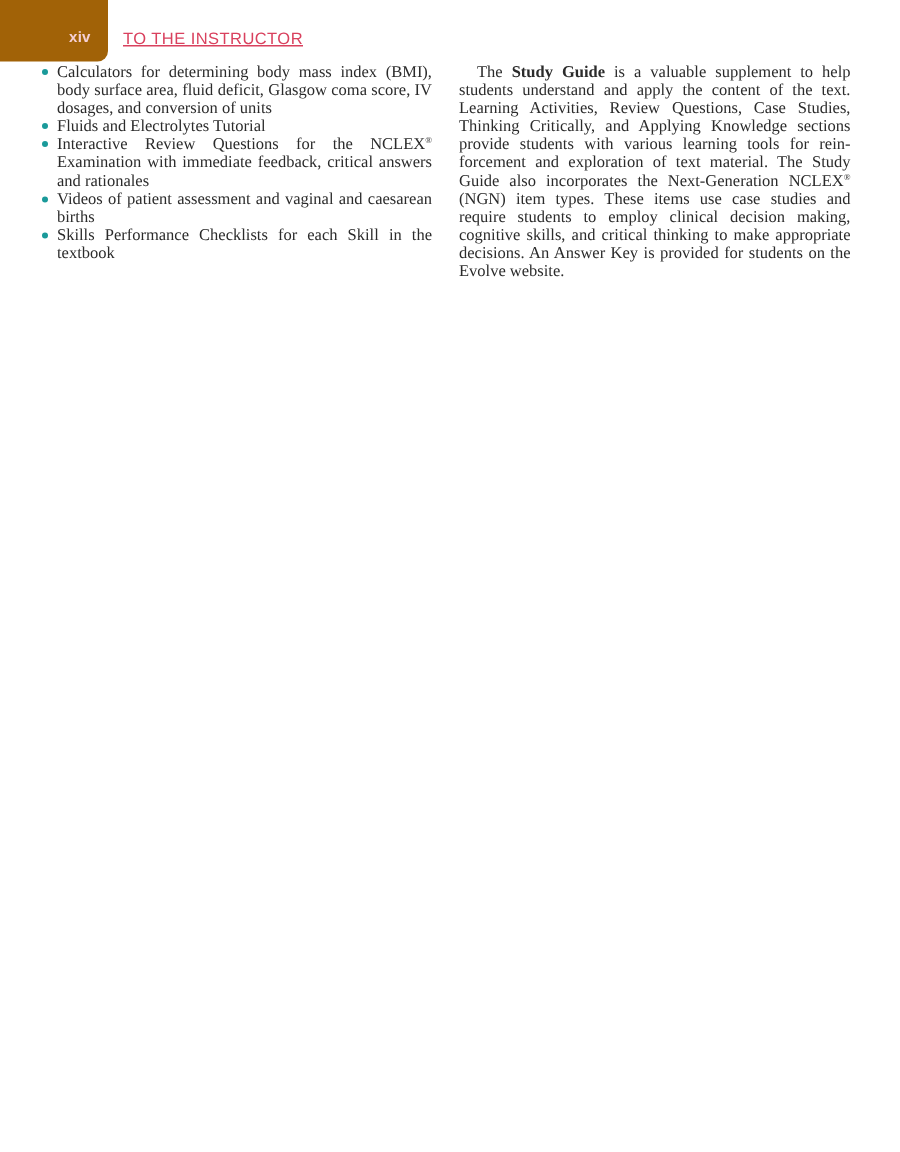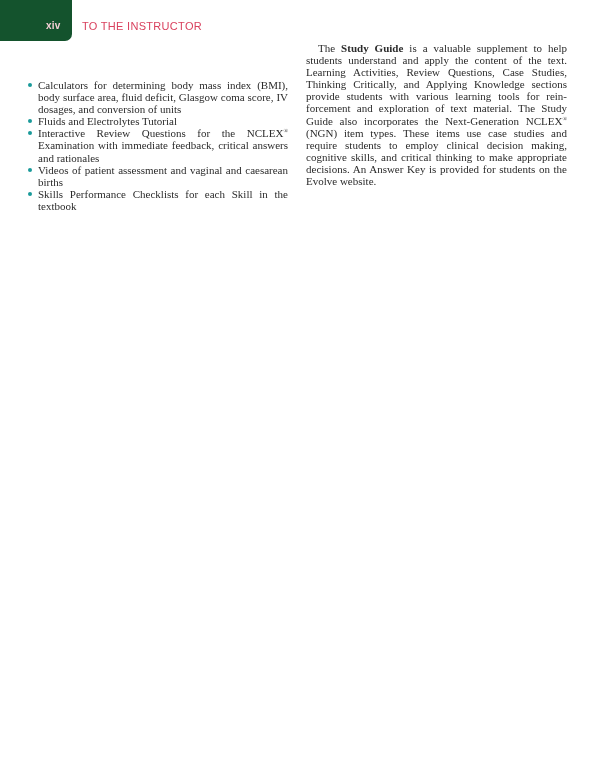--- a/index.html
+++ b/index.html
@@ -2,38 +2,38 @@
 <html><head>
   <meta charset="utf-8">
   <style>
     html, body { margin: 0; padding: 0; }
     body {
       width: 600px; height: 768px; background: #ffffff; position: relative; overflow: hidden;
       font-family: "DejaVu Serif", "Liberation Serif", serif; color: #2b2b2b;
     }
     .tab {
       position: absolute; left: 0; top: 0; width: 72px; height: 41px;
-      background: #14532d; border-bottom-right-radius: 7px;
+      background: #a16207; border-bottom-right-radius: 7px;
     }
     .tab-num {
       position: absolute; left: 46px; top: 20px;
       font-family: "Liberation Sans", "DejaVu Sans", sans-serif; font-weight: bold;
       font-size: 10px; color: #f5d0d6; letter-spacing: 0.2px;
     }
     .running-head {
       position: absolute; left: 82px; top: 20px;
       font-family: "Liberation Sans", "DejaVu Sans", sans-serif;
-      font-size: 11px; color: #d9415e; letter-spacing: 0.3px;
+      font-size: 11px; color: #d9415e; letter-spacing: 0.3px; text-decoration: underline;
     }
     .col {
       position: absolute; top: 42px; width: 250px;
       font-family: "Liberation Serif", "DejaVu Serif", serif;
       font-size: 11px; line-height: 12.1px; color: #2b2b2b;
     }
-    .col-left { left: 38px; margin-top: 37px; }
+    .col-left { left: 38px; }
     .col-right { left: 306px; width: 261px; }
     ul.bullets { list-style: none; margin: 0; padding: 0; }
     ul.bullets li {
       position: relative; padding-left: 0; text-align: justify; margin: 0;
     }
     .bullet {
       position: absolute; left: -10px; top: 4px; width: 4px; height: 4px;
       background: #1a9a9a; border-radius: 50%;
     }
     p.para { margin: 0; text-indent: 12px; text-align: justify; }

